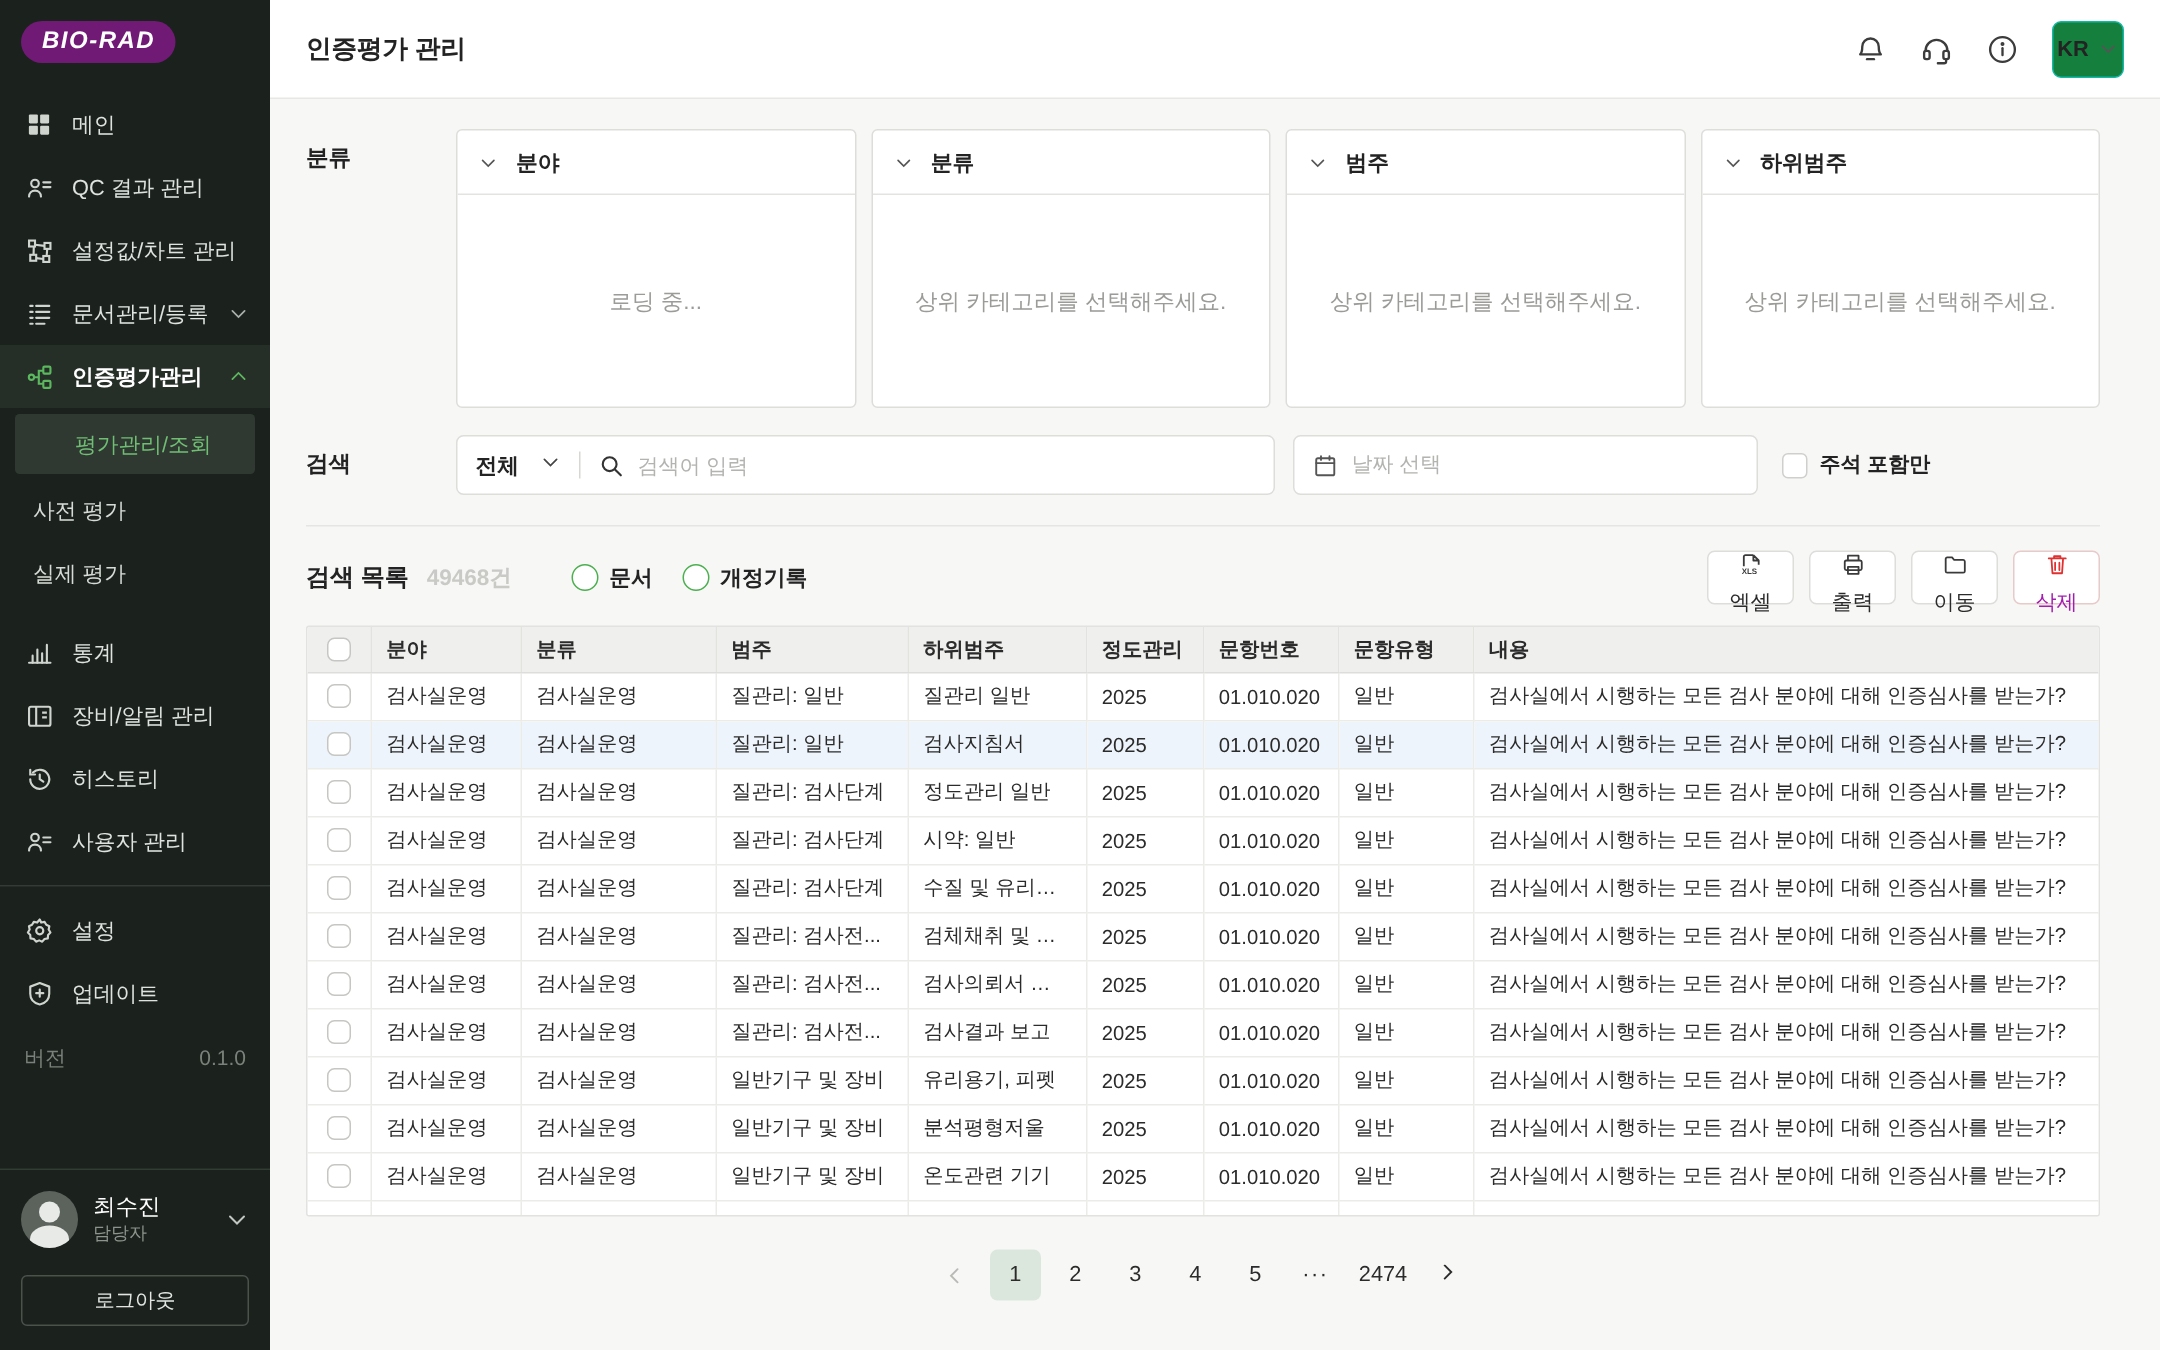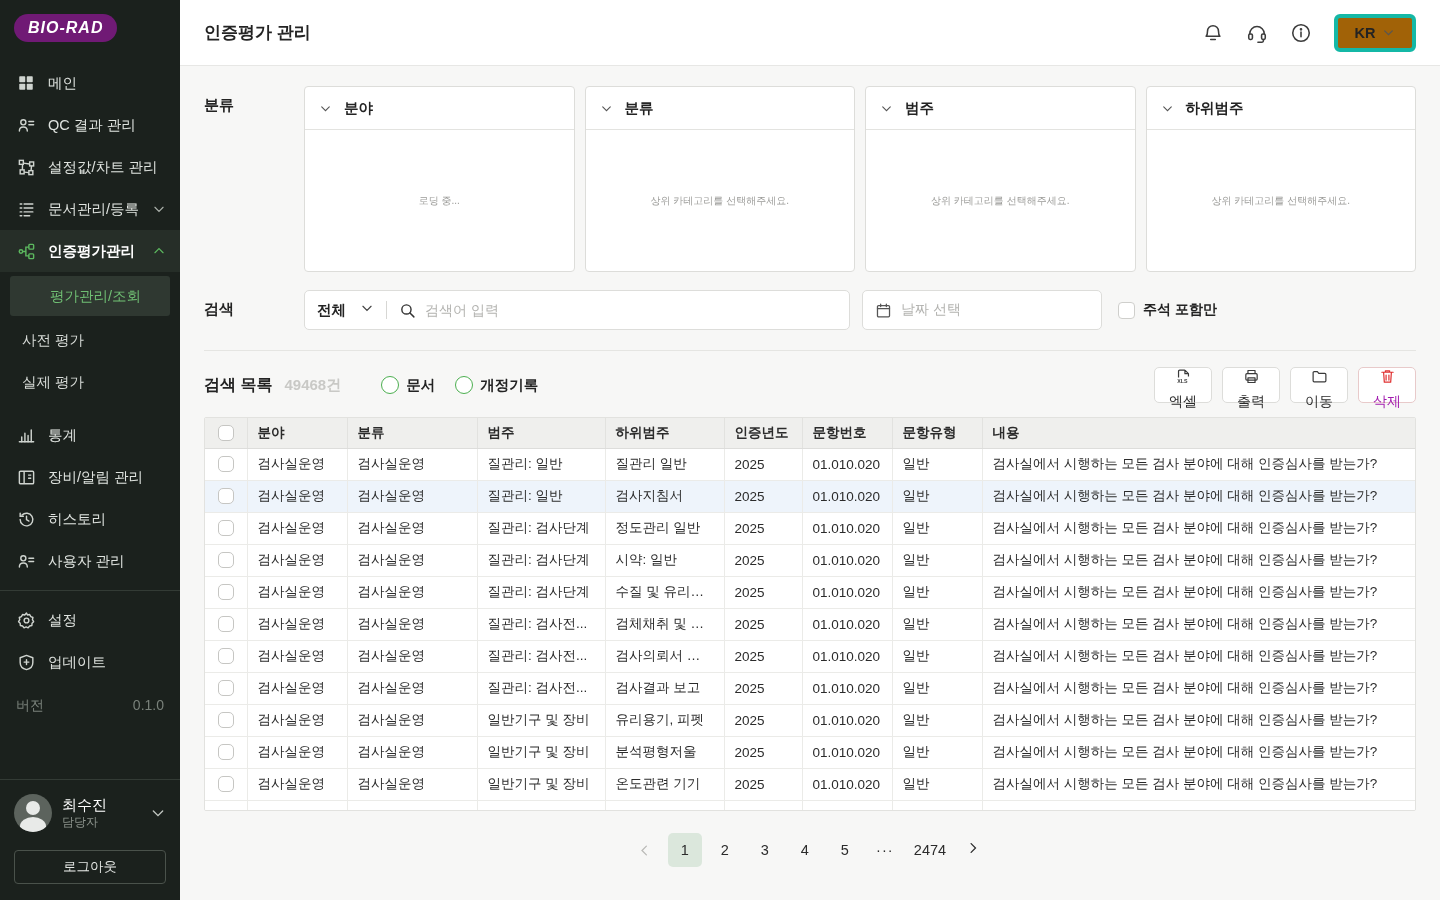--- a/index.html
+++ b/index.html
@@ -35,45 +35,45 @@
   .user-role { color:#8d948d; font-size:12px; }
   .user-chev { color:#c2c7c2; display:flex; }
   .logout-btn { margin:4px 14px 16px 14px; height:34px; border:1px solid #4a524b; border-radius:4px; background:transparent; color:#e2e5e2; font-size:13.5px; display:flex; align-items:center; justify-content:center; cursor:pointer; }
 
   
   .right-col { flex:1; display:flex; flex-direction:column; background:#f7f7f6; }
   .topbar { height:66px; background:#fff; border-bottom:1px solid #e7e7e5; display:flex; align-items:center; padding:0 24px; }
   .page-title { font-size:17px; font-weight:bold; color:#232323; }
   .topbar-right { margin-left:auto; display:flex; align-items:center; gap:22px; }
   .tb-icon { width:22px; height:22px; color:#3c3c3c; display:flex; cursor:pointer; }
-  .lang-box { border:4px solid #14b8a6; border-radius:6px; height:38px; width:82px; display:flex; align-items:center; justify-content:center; gap:7px; font-size:14.5px; font-weight:bold; color:#232323; cursor:pointer; background:#a16207; }
+  .lang-box { border:1px solid #14b8a6; border-radius:6px; height:38px; width:48px; display:flex; align-items:center; justify-content:center; gap:7px; font-size:14.5px; font-weight:bold; color:#232323; cursor:pointer; background:#15803d; }
   .lang-box .chev { color:#555; display:flex; }
 
   
-  .main { flex:1; padding:20px 24px 0 24px; overflow:hidden; }
+  .main { flex:1; padding:20px 40px 0 24px; overflow:hidden; }
   .row-label { width:100px; min-width:100px; padding-top:10px; font-size:15px; color:#232323; font-weight:bold; }
   .filter-row { display:flex; }
   .panels { flex:1; display:flex; gap:10px; }
   .panel { flex:1; background:#fff; border:1px solid #ddddda; border-radius:4px; height:186px; overflow:hidden; }
   .panel-head { height:43px; display:flex; align-items:center; gap:12px; padding:0 14px; border-bottom:1px solid #e3e3e0; }
   .panel-head .chev { color:#555; display:flex; cursor:pointer; }
   .panel-title { font-size:14.5px; font-weight:bold; color:#232323; }
-  .panel-body { height:142px; display:flex; align-items:center; justify-content:center; color:#9b9b98; font-size:10px; }
+  .panel-body { height:142px; display:flex; align-items:center; justify-content:center; color:#9b9b98; font-size:15px; }
 
   .search-row { display:flex; margin-top:18px; align-items:flex-start; }
   .search-controls { flex:1; display:flex; align-items:center; gap:12px; }
   .search-group { width:546px; height:40px; background:#fff; border:1px solid #ddddda; border-radius:5px; display:flex; align-items:center; padding:0 12px; }
   .scope { display:flex; align-items:flex-start; gap:14px; cursor:pointer; }
   .scope-label { font-size:14.5px; font-weight:bold; color:#232323; }
   .scope .chev { color:#444; display:flex; }
   .vsep { width:1px; height:18px; background:#d7d7d4; margin:0 12px; }
   .search-icon { color:#333; display:flex; margin-right:9px; }
   .search-input { border:none; outline:none; flex:1; font-size:14px; color:#232323; background:transparent; font-family:inherit; }
   .search-input::placeholder { color:#b3b3b0; }
-  .date-group { width:240px; height:40px; background:#fff; border:1px solid #ddddda; border-radius:5px; display:flex; align-items:center; padding:0 12px; gap:9px; }
+  .date-group { width:310px; height:40px; background:#fff; border:1px solid #ddddda; border-radius:5px; display:flex; align-items:center; padding:0 12px; gap:9px; }
   .date-icon { color:#555; display:flex; }
   .date-text { color:#b3b3b0; font-size:14px; }
   .annot { display:flex; align-items:center; gap:8px; margin-left:4px; cursor:pointer; }
   .cbox { width:17px; height:17px; border:1.5px solid #cfcfcc; border-radius:4px; background:#fff; }
   .annot-label { font-size:14px; font-weight:bold; color:#232323; }
 
   .hr { border-top:1px solid #e5e5e2; margin:20px 0 0 0; }
 
   .results-head { display:flex; align-items:center; margin:16px 0 14px 0; }
   .results-title { font-size:16px; font-weight:bold; color:#232323; }
@@ -461,21 +461,21 @@
               <col style="width:90px">
               <col>
           </colgroup>
           <thead>
             <tr>
               <th class="td-check"><span class="tchk"></span></th>
             <th>분야</th>
                 <th>분류</th>
                 <th>범주</th>
                 <th>하위범주</th>
-                <th>인증년도</th>
+                <th>정도관리</th>
                 <th>문항번호</th>
                 <th>문항유형</th>
                 <th>내용</th>
               </tr>
           </thead>
           <tbody>
               <tr>
                 <td class="td-check"><span class="tchk"></span></td>
                 <td>검사실운영</td>
                 <td>검사실운영</td>

